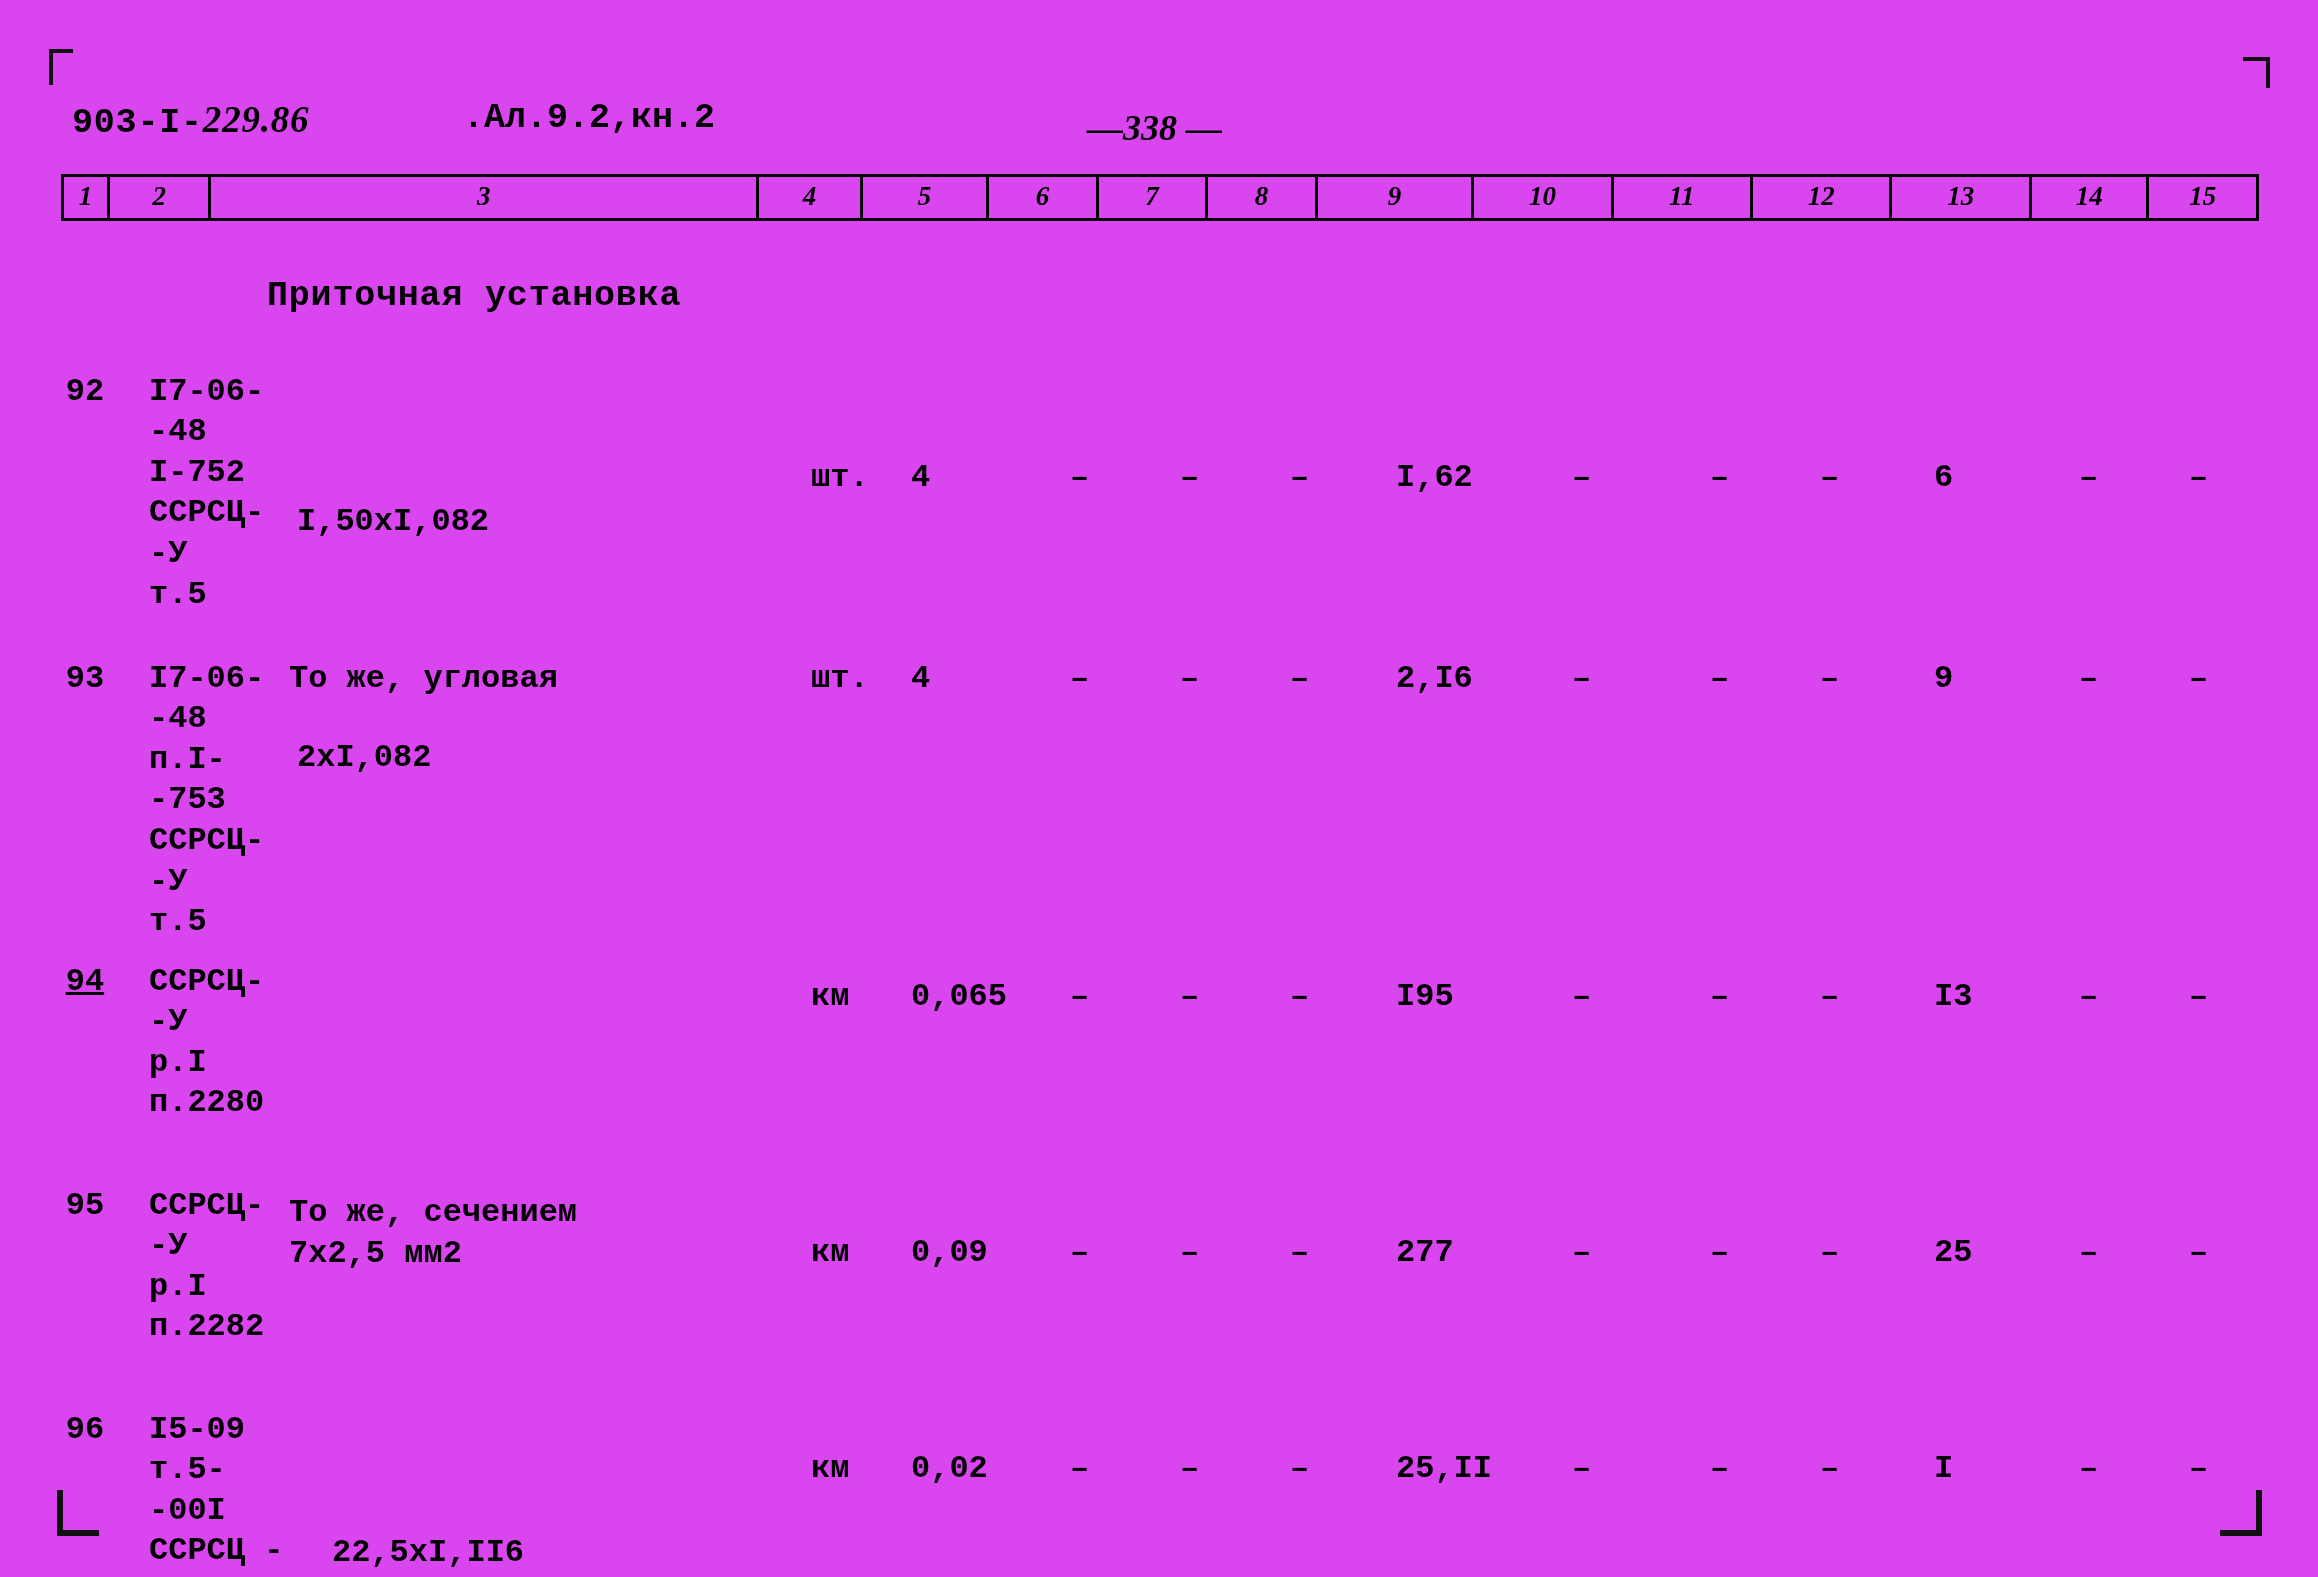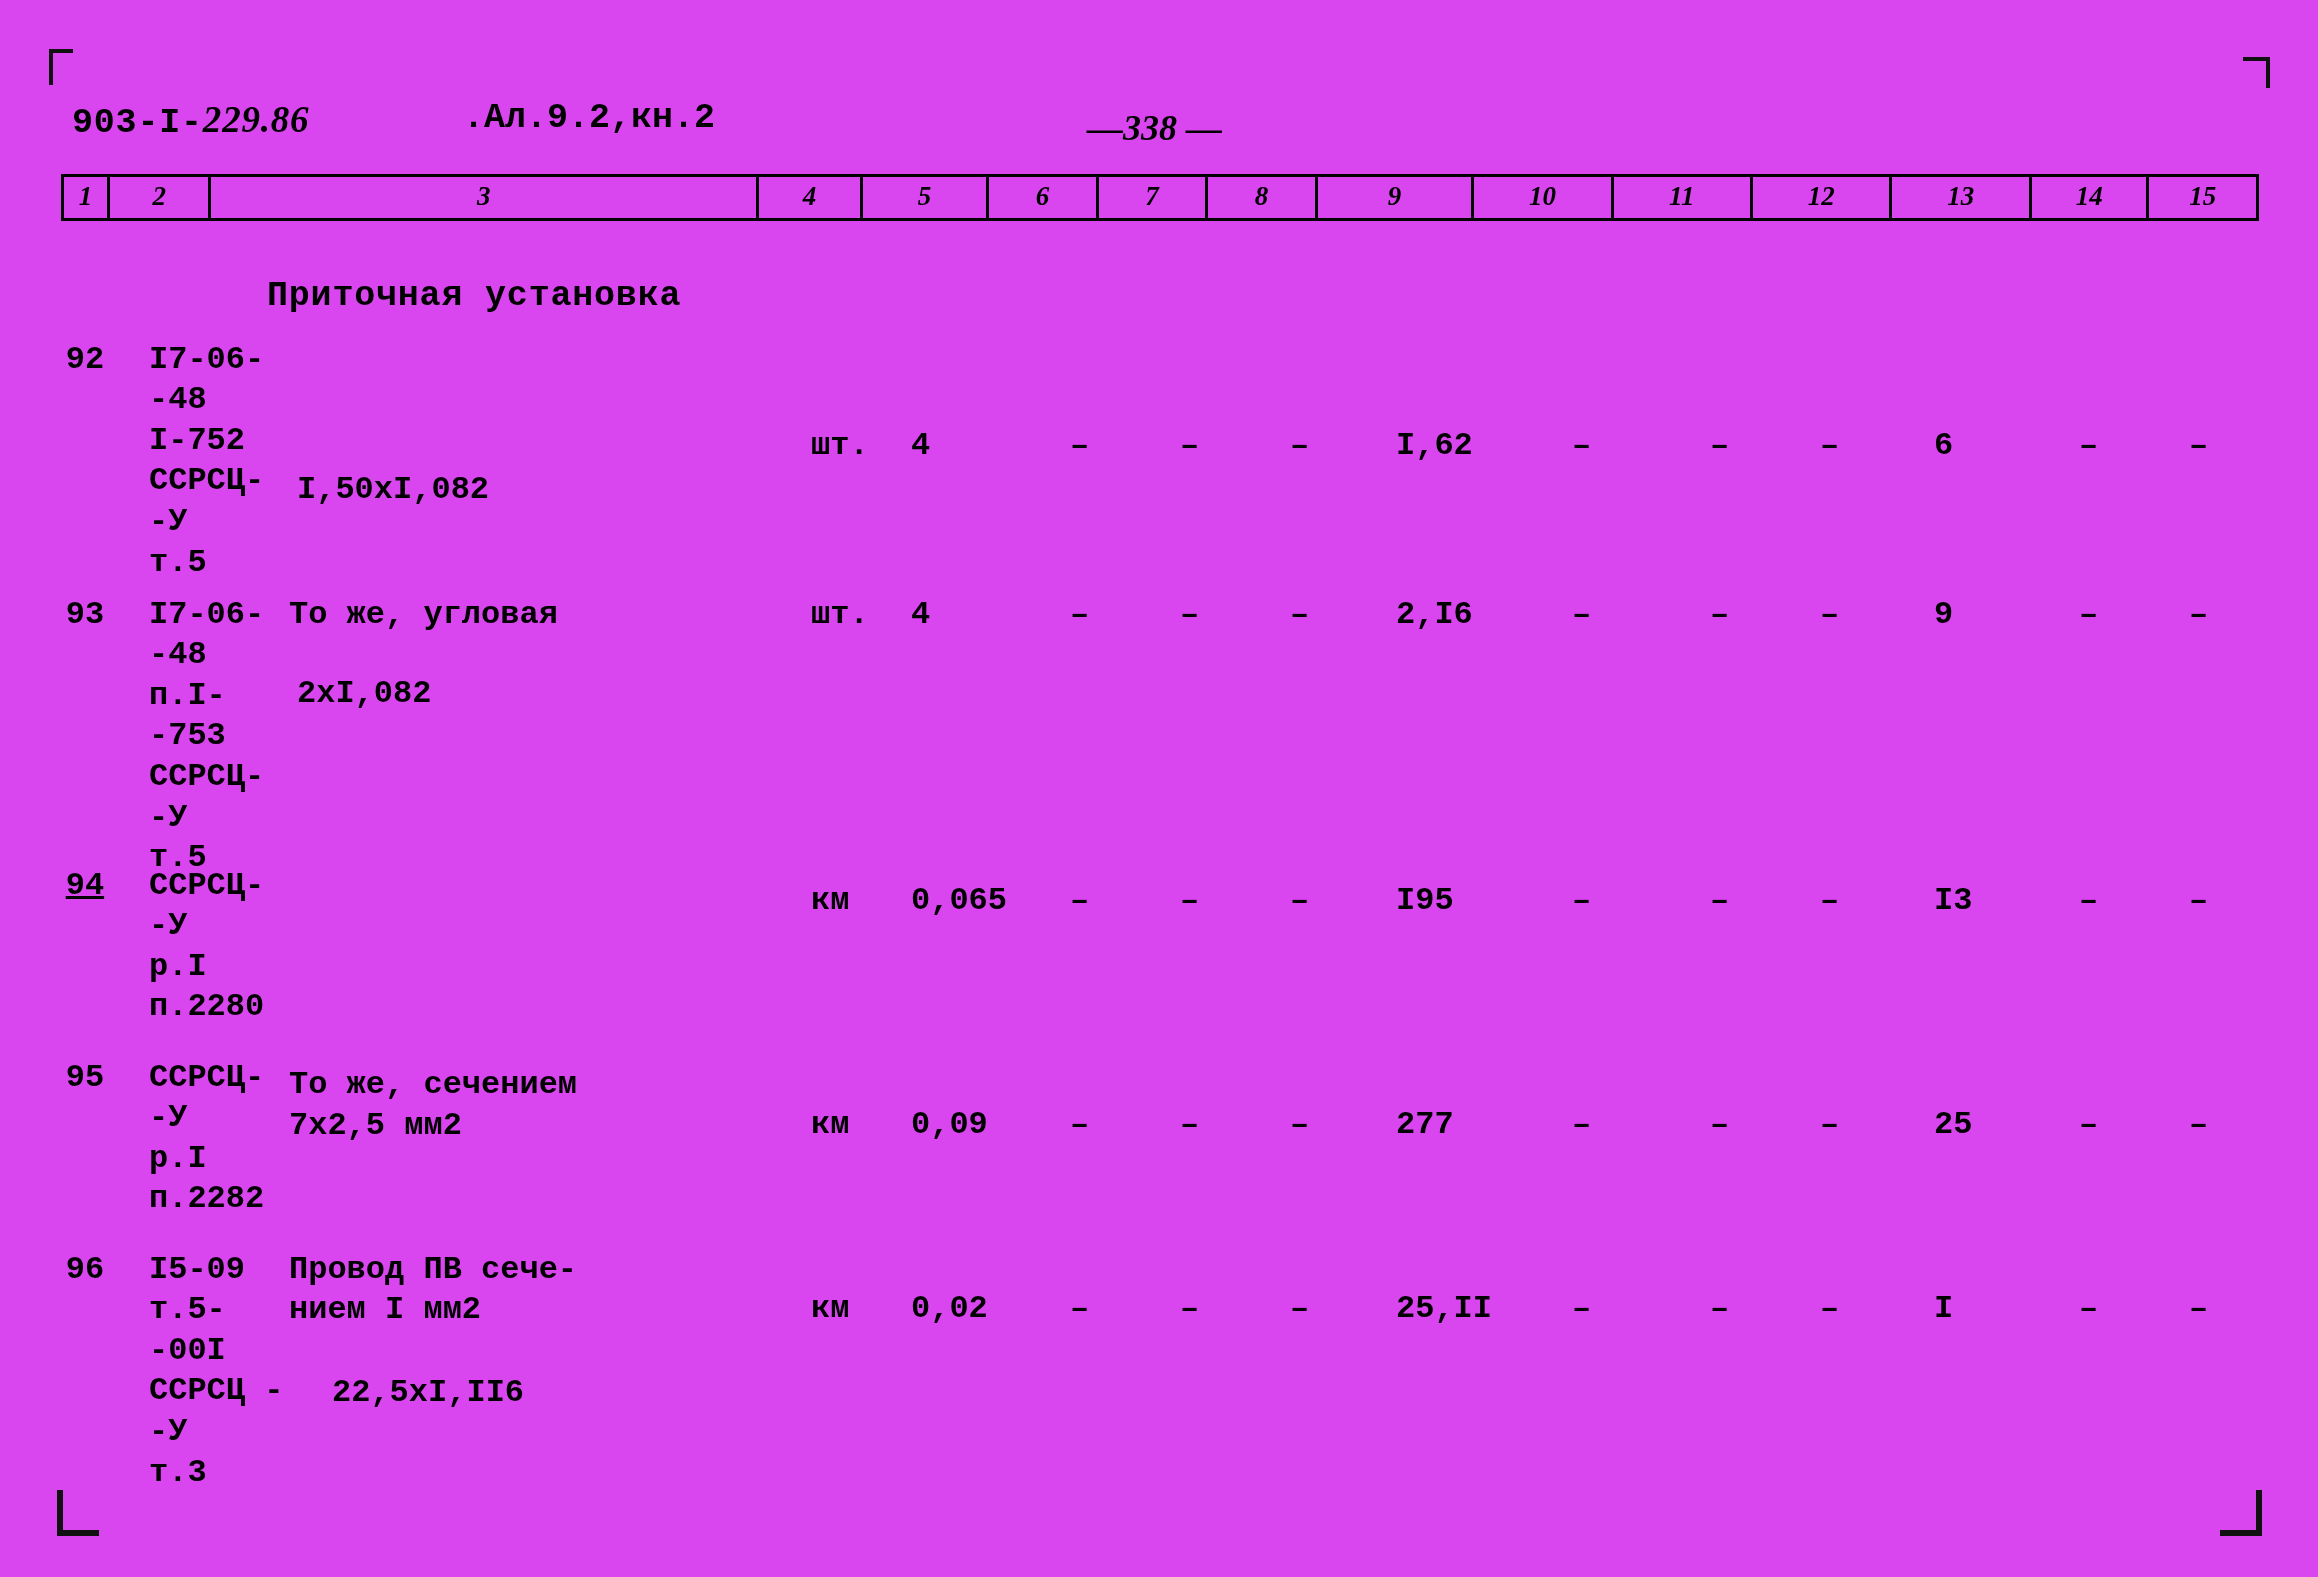--- a/index.html
+++ b/index.html
@@ -150,20 +150,21 @@
 
   .rows {
     position: absolute;
     left: 61px;
     top: 338px;
     width: 2198px;
   }
   .row {
     position: relative;
     width: 100%;
+    margin-top: 32px;
   }
 
   .c {
     position: absolute;
     font-size: 32px;
     font-weight: bold;
     line-height: 1.27;
     white-space: pre;
   }
   .num    { left: 4.7px;    text-align: left; }
@@ -320,22 +321,20 @@
     </div>
 
     <div class="row" style="height:204px; top:0;">
       <div class="c num" style="top:1.6px;">96</div>
       <div class="c code code-block" style="top:1.6px;">I5-09
 т.5-
 -00I
 ССРСЦ -
 -У
 т.3</div>
-      <div class="c desc" style="top:1.6px;">Провод ПВ сече-
-нием I мм2</div>
       <div class="desc-extra" style="top:126px; left:271px;">22,5хI,II6</div>
       <div class="c unit" style="top:41px;">км</div>
       <div class="c qty" style="top:41px;">0,02</div>
       <div class="c col6" style="top:41px;">–</div>
       <div class="c col7" style="top:41px;">–</div>
       <div class="c col8" style="top:41px;">–</div>
       <div class="c col9" style="top:41px;">25,II</div>
       <div class="c col10" style="top:41px;">–</div>
       <div class="c col11" style="top:41px;">–</div>
       <div class="c col12" style="top:41px;">–</div>

